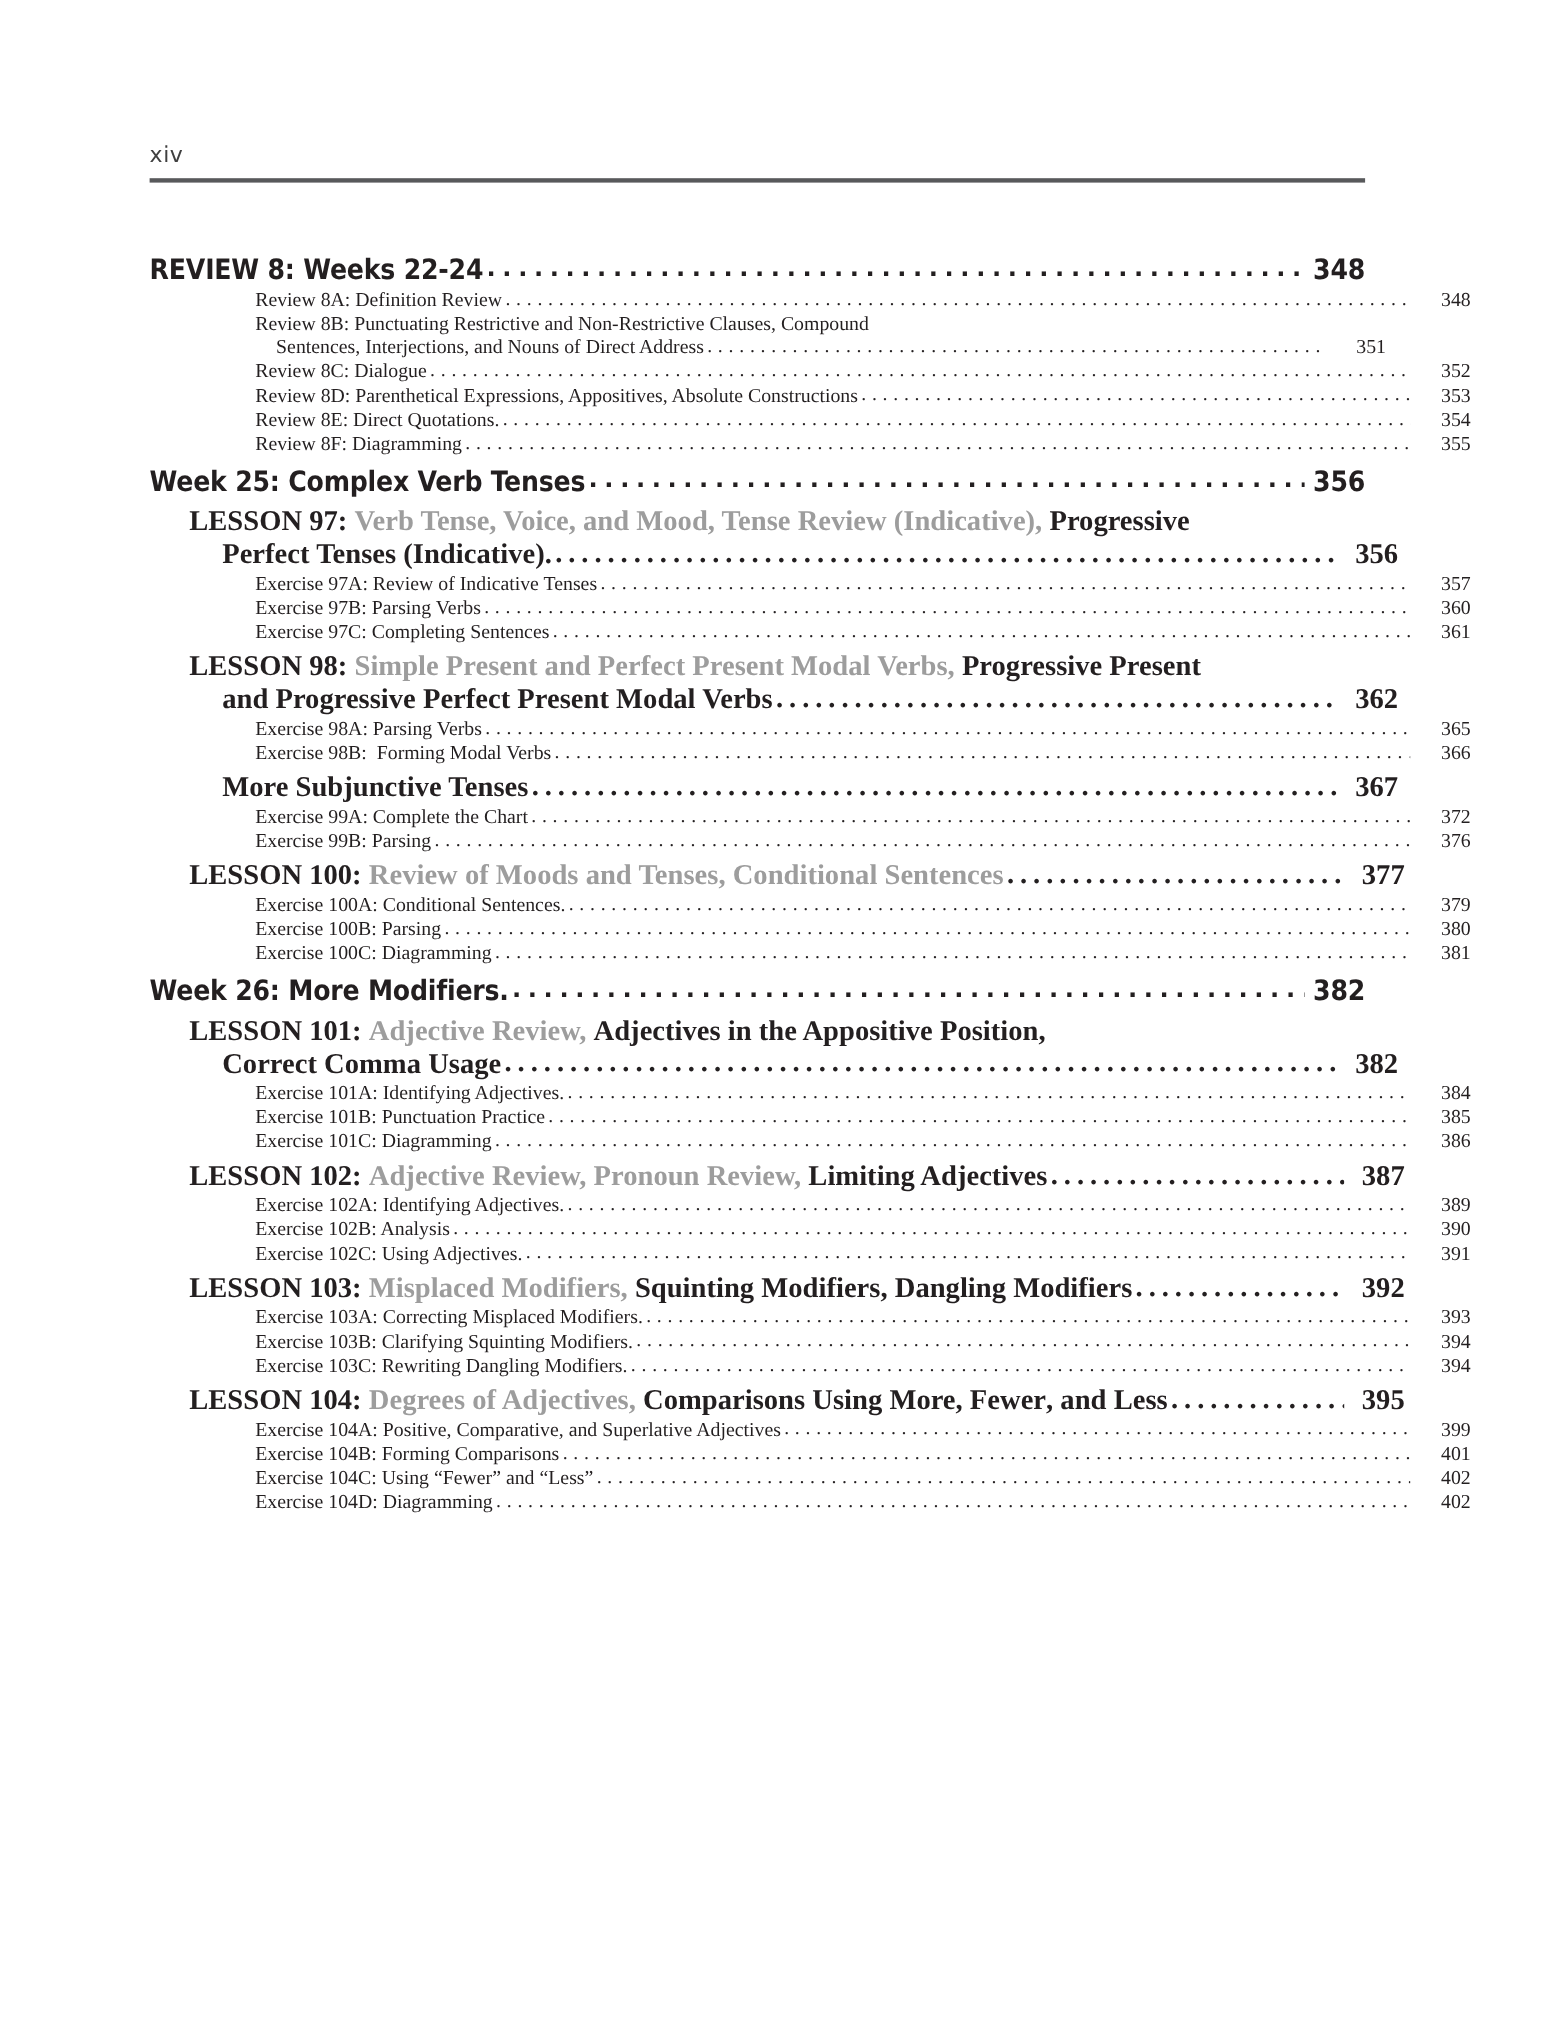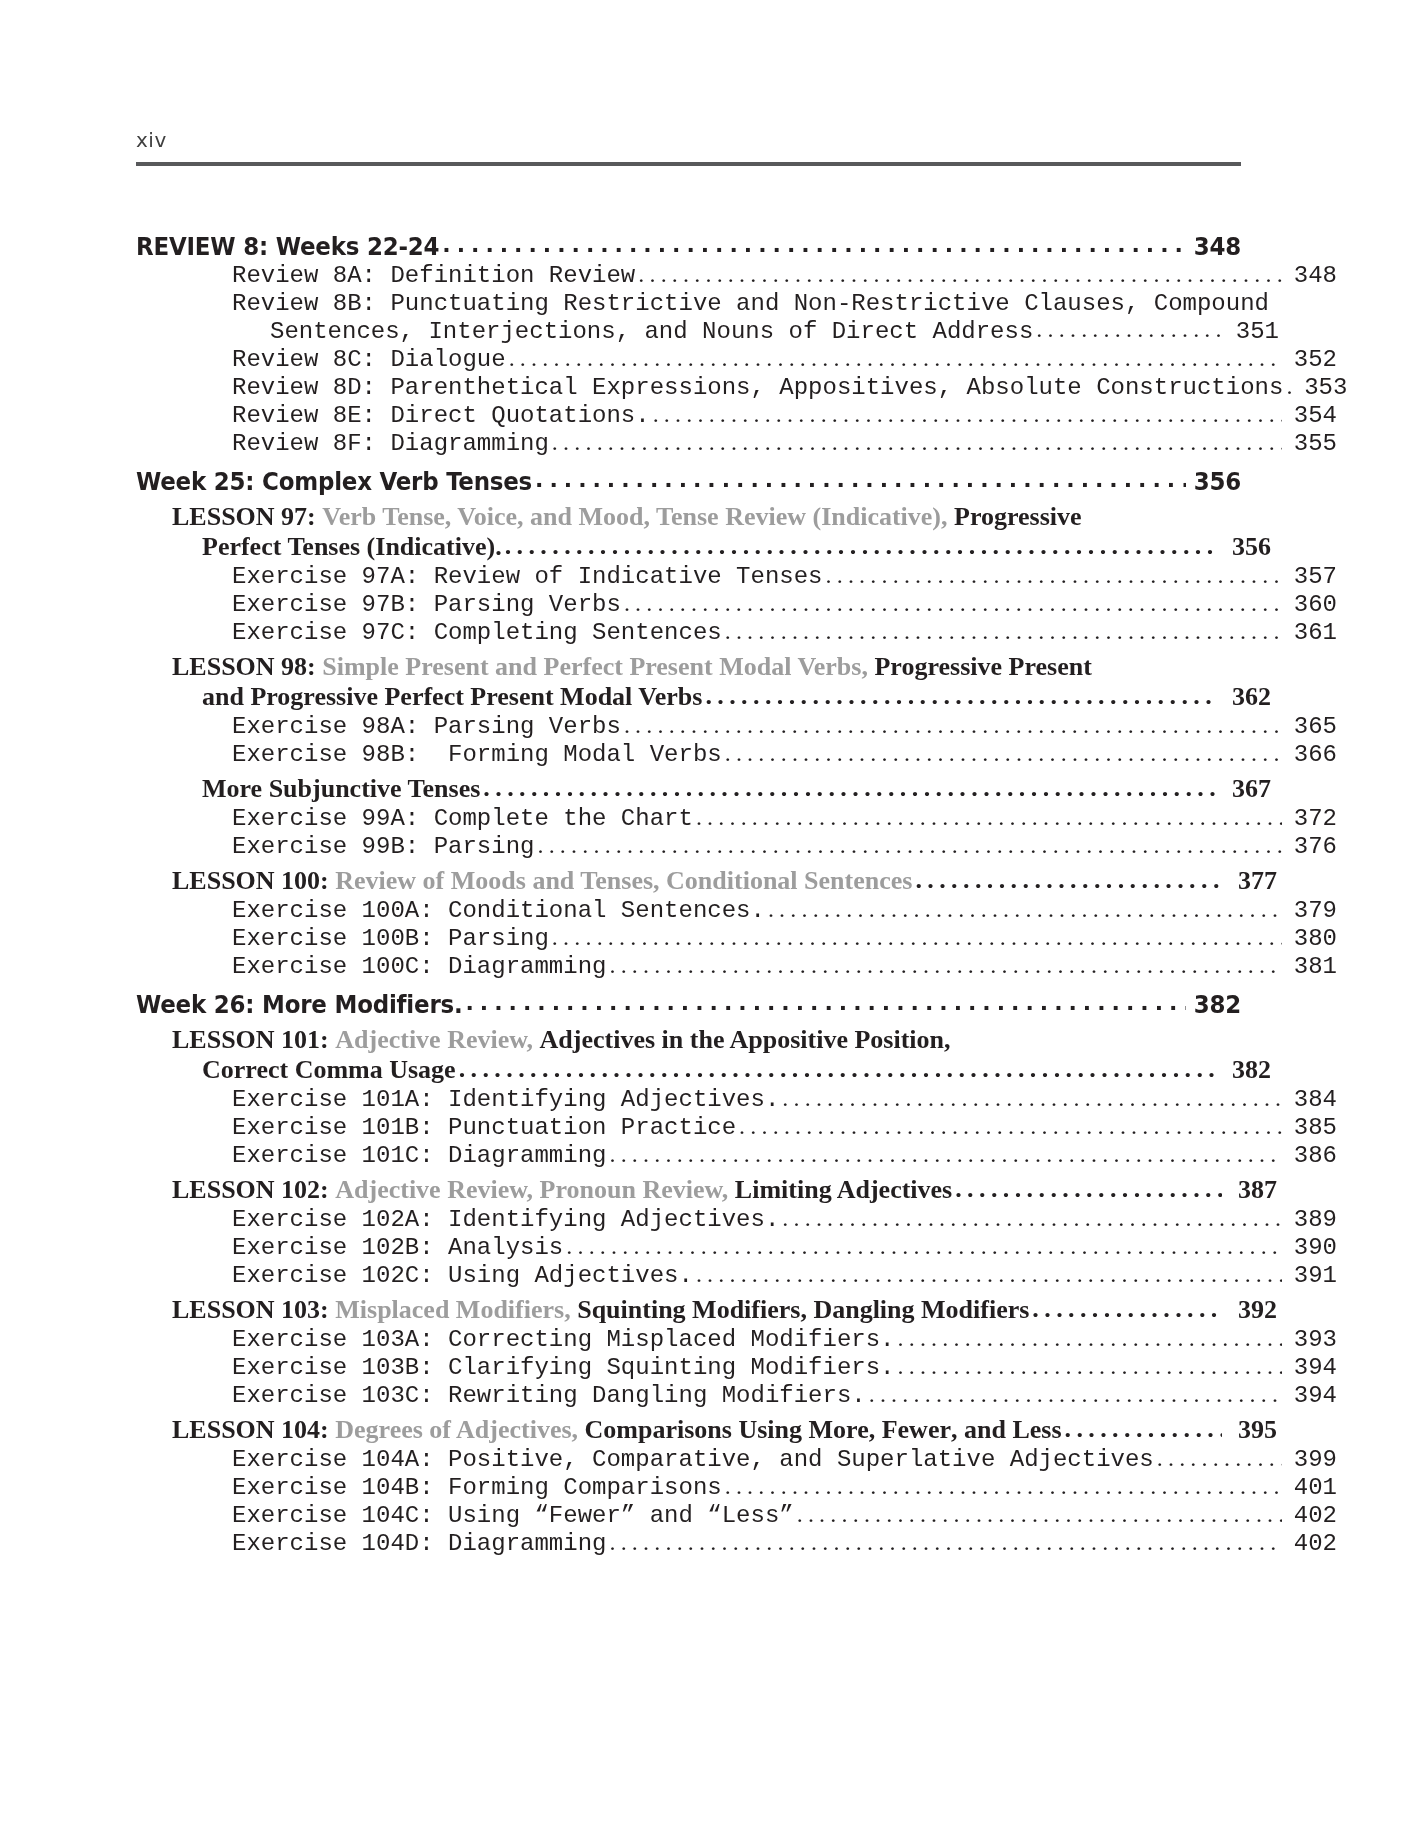--- a/index.html
+++ b/index.html
@@ -101,28 +101,27 @@
   }
   .lvl-lesson .pg { font-weight: bold; }
   .lvl-lesson .leader { letter-spacing: 5.4px; }
   .lvl-lesson .cont { margin-left: 30px; }
   .gray { color: #9d9d9d; font-weight: bold; }
   .blk  { color: #231f20; font-weight: bold; }
   .ital { font-weight: bold; }
 
   
   .lvl-entry {
-    font-size: 24px;
+    font-size: 18px;
     font-weight: normal;
     margin-left: 96px;
     margin-top: 1px;
-    font-family: Liberation Mono, monospace;
   }
   .lvl-entry .pg { font-weight: normal; }
-  .lvl-entry .cont { margin-left: 38px; justify-content: center; }
+  .lvl-entry .cont { margin-left: 19px; justify-content: center; }
 
   .wrapline { display: flex; align-items: baseline; width: 100%; white-space: pre; }
 </style>
 </head>
 <body>
 
 <div class="page">
 
   <div class="folio">xiv</div>
   <div class="rule"></div>

